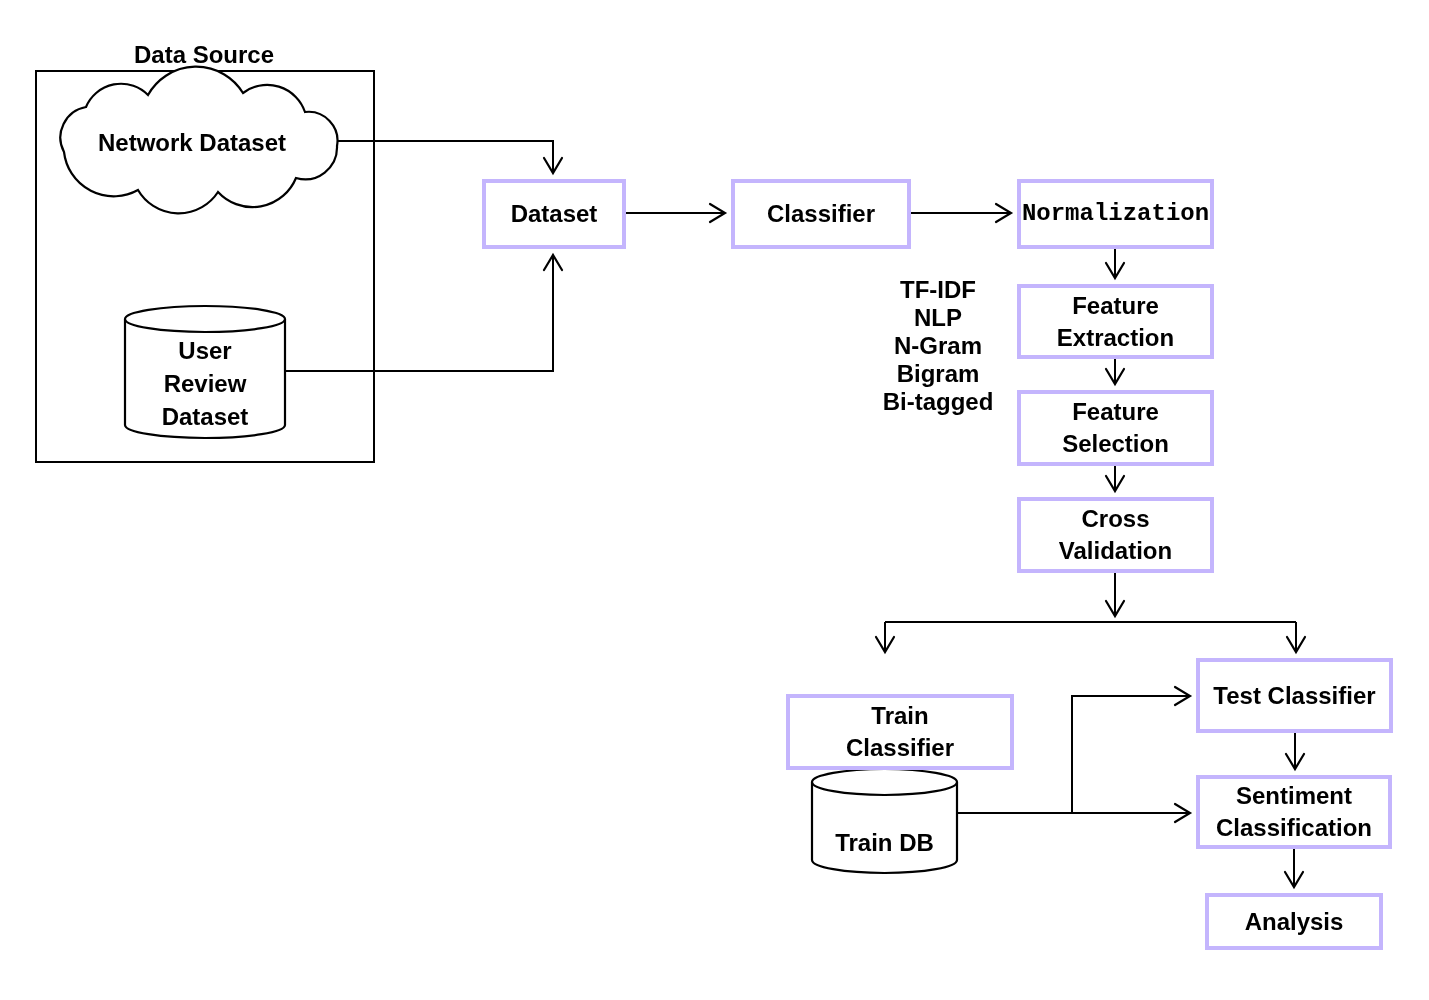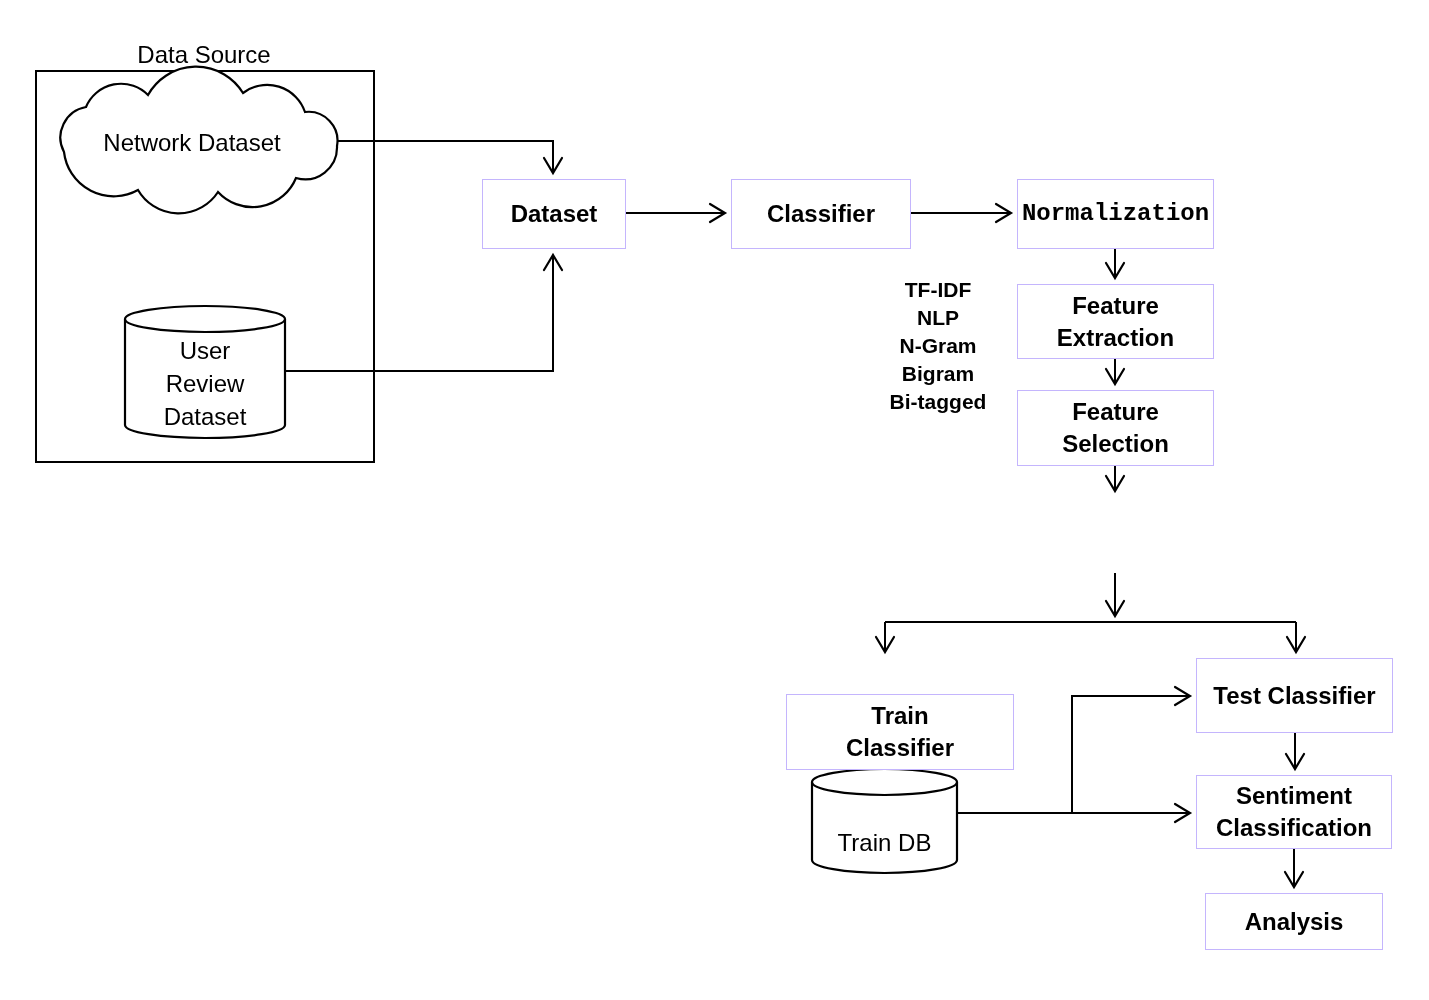--- a/index.html
+++ b/index.html
@@ -8,44 +8,44 @@
     width:1429px;height:1000px;
     background:#ffffff;
     font-family:"Liberation Sans","DejaVu Sans",sans-serif;
     color:#000;
     overflow:hidden;
   }
   svg.wires{position:absolute;left:0;top:0;z-index:1;}
   .node{
     position:absolute;
     box-sizing:border-box;
-    border:1px solid #c4b5fd;
+    border:4px solid #c4b5fd;
     background:#fff;
     display:flex;align-items:center;justify-content:center;
     text-align:center;
     font-weight:bold;font-size:24px;line-height:1.32;
     z-index:2;
   }
   .container-box{
     position:absolute;
     box-sizing:border-box;
     border:2px solid #000;
     background:transparent;
     z-index:0;
   }
   .float-label{
     position:absolute;
     text-align:center;
-    font-weight:normal;font-size:24px;line-height:1.35;
+    font-weight:bold;font-size:24px;line-height:1.35;
     z-index:3;
   }
   .annot{
     position:absolute;
     text-align:center;
-    font-weight:bold;font-size:21px;line-height:28px;
+    font-weight:bold;font-size:24px;line-height:28px;
     z-index:3;
   }
   .annot span{display:block;}
 </style>
 </head>
 <body>
 
 <div class="canvas">
 
   <svg class="wires" width="1429" height="1000" viewBox="0 0 1429 1000">
@@ -106,20 +106,21 @@
   <div class="node" style="left:482px;top:179px;width:144px;height:70px;">Dataset</div>
 
   <div class="node" style="left:731px;top:179px;width:180px;height:70px;">Classifier</div>
 
   <div class="node" style="left:1017px;top:179px;width:197px;height:70px;font-family:Liberation Mono, monospace;">Normalization</div>
 
   <div class="node" style="left:1017px;top:284px;width:197px;height:75px;padding:0 17px;">Feature Extraction</div>
 
   <div class="node" style="left:1017px;top:390px;width:197px;height:76px;padding:0 30px;">Feature Selection</div>
 
+  <div class="node" style="left:1017px;top:497px;width:197px;height:76px;padding:0 30px;">Cross Validation</div>
 
   <div class="node" style="left:786px;top:694px;width:228px;height:76px;padding:0 60px;">Train Classifier</div>
 
   <div class="node" style="left:1196px;top:658px;width:197px;height:75px;">Test Classifier</div>
 
   <div class="float-label" style="left:812px;top:807px;width:145px;margin-top:20px;">Train DB</div>
 
   <div class="node" style="left:1196px;top:775px;width:196px;height:74px;padding:0 6px;">Sentiment Classification</div>
 
   <div class="node" style="left:1205px;top:893px;width:178px;height:57px;">Analysis</div>

